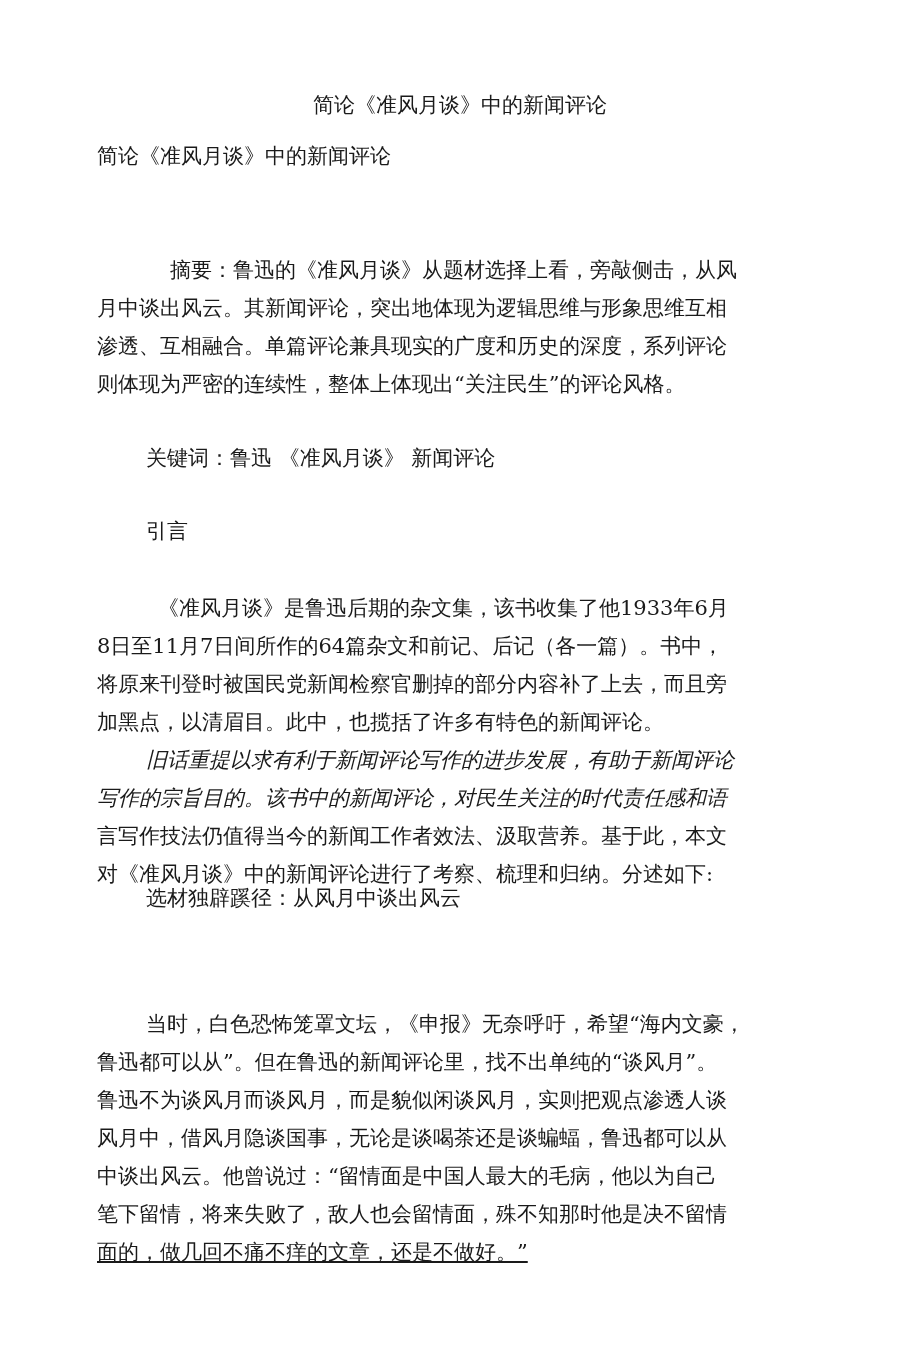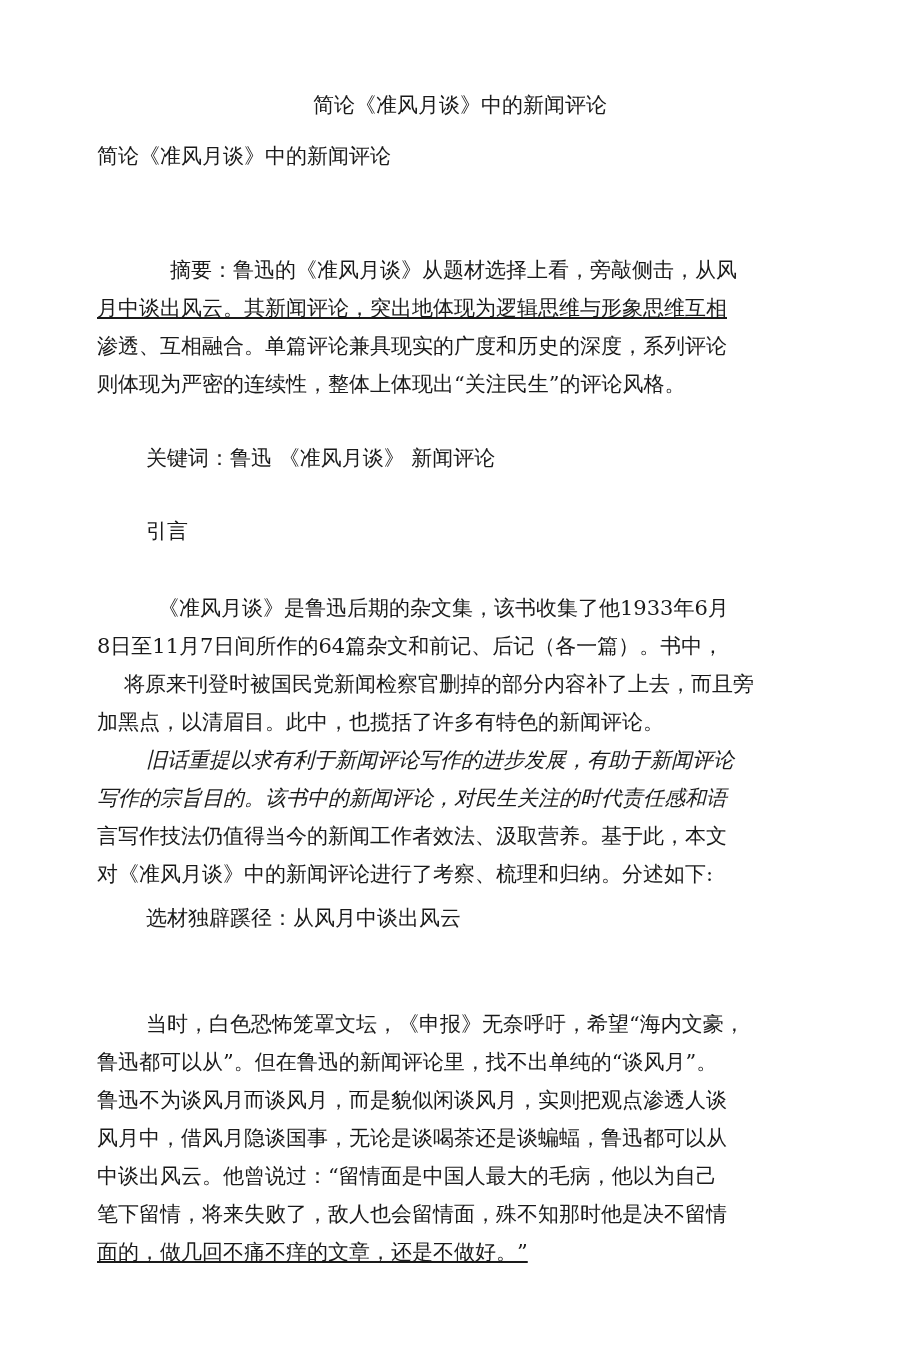--- a/index.html
+++ b/index.html
@@ -39,39 +39,39 @@
 </head>
 <body>
 
 <div class="page">
 
   <div class="line title-center" style="top:92px;"><span>简论《准风月谈》中的新闻评论</span></div>
 
   <div class="line" style="top:143px;">简论《准风月谈》中的新闻评论</div>
 
   <div class="line" style="top:257px; left:170px;">摘要：鲁迅的《准风月谈》从题材选择上看，旁敲侧击，从风</div>
-  <div class="line" style="top:295px;text-decoration:underline;">月中谈出风云。其新闻评论，突出地体现为逻辑思维与形象思维互相</div>
+  <div class="line" style="top:295px;">月中谈出风云。其新闻评论，突出地体现为逻辑思维与形象思维互相</div>
   <div class="line" style="top:333px;">渗透、互相融合。单篇评论兼具现实的广度和历史的深度，系列评论</div>
   <div class="line" style="top:371px;">则体现为严密的连续性，整体上体现出“关注民生”的评论风格。</div>
 
   <div class="line" style="top:445px; left:146px;">关键词：鲁迅 《准风月谈》 新闻评论</div>
 
   <div class="line" style="top:520px; left:146px;font-family:Liberation Mono, monospace;">引言</div>
 
   <div class="line" style="top:595px; left:158px;">《准风月谈》是鲁迅后期的杂文集，该书收集了他1933年6月</div>
   <div class="line" style="top:633px;">8日至11月7日间所作的64篇杂文和前记、后记（各一篇）。书中，</div>
-  <div class="line" style="top:671px;margin-left:27px;">将原来刊登时被国民党新闻检察官删掉的部分内容补了上去，而且旁</div>
+  <div class="line" style="top:671px;">将原来刊登时被国民党新闻检察官删掉的部分内容补了上去，而且旁</div>
   <div class="line" style="top:709px;">加黑点，以清眉目。此中，也揽括了许多有特色的新闻评论。</div>
 
   <div class="line" style="top:747px; left:146px;font-style:italic;">旧话重提以求有利于新闻评论写作的进步发展，有助于新闻评论</div>
   <div class="line" style="top:785px;font-style:italic;">写作的宗旨目的。该书中的新闻评论，对民生关注的时代责任感和语</div>
   <div class="line" style="top:823px;">言写作技法仍值得当今的新闻工作者效法、汲取营养。基于此，本文</div>
   <div class="line" style="top:861px;">对《准风月谈》中的新闻评论进行了考察、梳理和归纳。分述如下:</div>
 
-  <div class="line" style="top:905px; left:146px;">选材独辟蹊径：从风月中谈出风云</div>
+  <div class="line" style="top:885px; left:146px;">选材独辟蹊径：从风月中谈出风云</div>
 
   <div class="line" style="top:1011px; left:146px;text-align:center;">当时，白色恐怖笼罩文坛，《申报》无奈呼吁，希望“海内文豪，</div>
   <div class="line" style="top:1049px;">鲁迅都可以从”。但在鲁迅的新闻评论里，找不出单纯的“谈风月”。</div>
   <div class="line" style="top:1087px;">鲁迅不为谈风月而谈风月，而是貌似闲谈风月，实则把观点渗透人谈</div>
   <div class="line" style="top:1125px;">风月中，借风月隐谈国事，无论是谈喝茶还是谈蝙蝠，鲁迅都可以从</div>
   <div class="line" style="top:1163px;">中谈出风云。他曾说过：“留情面是中国人最大的毛病，他以为自己</div>
   <div class="line" style="top:1201px;">笔下留情，将来失败了，敌人也会留情面，殊不知那时他是决不留情</div>
   <div class="line" style="top:1239px;text-decoration:underline;">面的，做几回不痛不痒的文章，还是不做好。”</div>
 
 </div>

